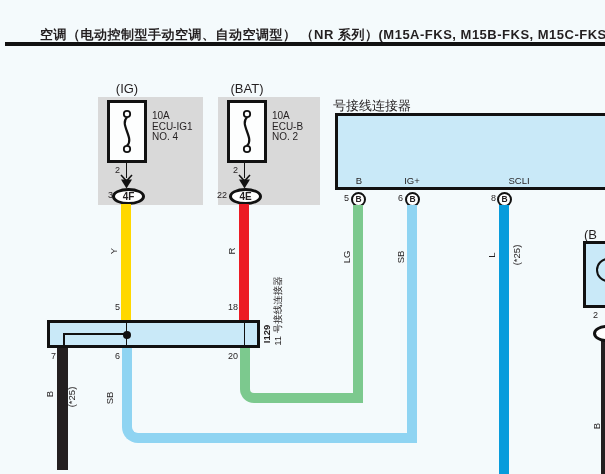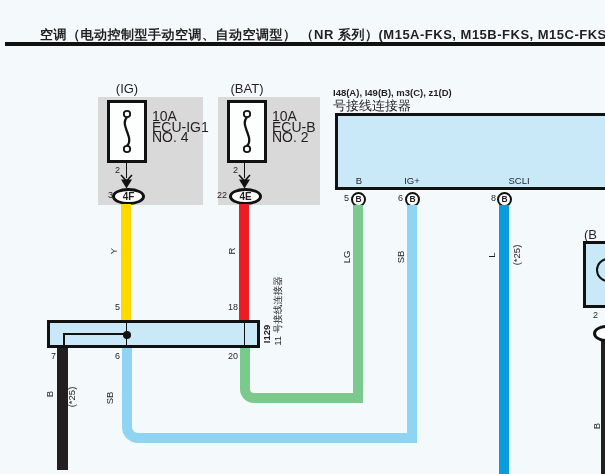--- a/index.html
+++ b/index.html
@@ -6,21 +6,21 @@
   body{font-family:"Liberation Sans","DejaVu Sans",sans-serif;}
   #stage{
     position:relative;width:605px;height:474px;background:#f4fafc;
     overflow:hidden;color:#231f20;
   }
   .abs{position:absolute;}
   .panel{background:#d9d9d9;}
   .title{font-size:13px;font-weight:bold;letter-spacing:0.5px;white-space:nowrap;}
   .rule{background:#111;}
   .fusebox{border:3px solid #111;background:#fdfefe;box-sizing:border-box;}
-  .fuse-info{font-size:14px;line-height:10.5px;white-space:nowrap;}
+  .fuse-info{font-size:10px;line-height:10.5px;white-space:nowrap;}
   .lbl{font-size:13px;white-space:nowrap;}
   .lbl-b{font-size:9.5px;font-weight:bold;white-space:nowrap;}
   .pin{font-size:9px;text-align:right;}
   .rot{position:absolute;transform:translate(-50%,-50%) rotate(-90deg);white-space:nowrap;font-size:9.5px;}
   .rot-b{font-weight:bold;}
   .oval{border:3px solid #111;border-radius:50%;background:#fff;box-sizing:border-box;
         font-size:10px;font-weight:bold;text-align:center;line-height:11px;}
   .pincircle{width:15px;height:15px;border:2.5px solid #111;border-radius:50%;background:#fff;
         box-sizing:border-box;font-size:8.5px;font-weight:bold;text-align:center;line-height:10px;}
   .bigbox{background:#c9e9f8;border:3px solid #111;box-sizing:border-box;}
@@ -86,21 +86,20 @@
   </div>
   <div class="abs thin" style="left:243.7px;top:162px;width:1.6px;height:16px;"></div>
   <div class="abs pin" style="left:224px;top:165px;width:14px;">2</div>
   <svg class="abs" style="left:237px;top:174px;" width="15" height="15" viewBox="0 0 15 15">
     <path d="M2,1 L7.5,7 M13,1 L7.5,7" stroke="#111" stroke-width="1.6" fill="none"></path>
     <polygon points="2,5.5 13,5.5 7.5,14.5" fill="#111"></polygon>
   </svg>
   <div class="abs pin" style="left:209px;top:190px;width:18px;">22</div>
   <div class="abs oval" style="left:229px;top:188px;width:33px;height:17px;">4E</div>
 
-  <div class="abs lbl-b" style="left:333px;top:87px;">I48(A), I49(B), m3(C), z1(D)</div>
   <div class="abs lbl" style="left:333px;top:97px;">号接线连接器</div>
   <div class="abs bigbox" style="left:335px;top:113px;width:272px;height:77px;border-right:0;"></div>
   <div class="abs term-lbl" style="left:344px;top:175px;width:30px;">B</div>
   <div class="abs term-lbl" style="left:397px;top:175px;width:30px;">IG+</div>
   <div class="abs term-lbl" style="left:501px;top:175px;width:36px;">SCLI</div>
 
   <div class="abs pin" style="left:335px;top:193px;width:14px;">5</div>
   <div class="abs pincircle" style="left:351px;top:192px;">B</div>
   <div class="abs pin" style="left:389px;top:193px;width:14px;">6</div>
   <div class="abs pincircle" style="left:405px;top:192px;">B</div>

